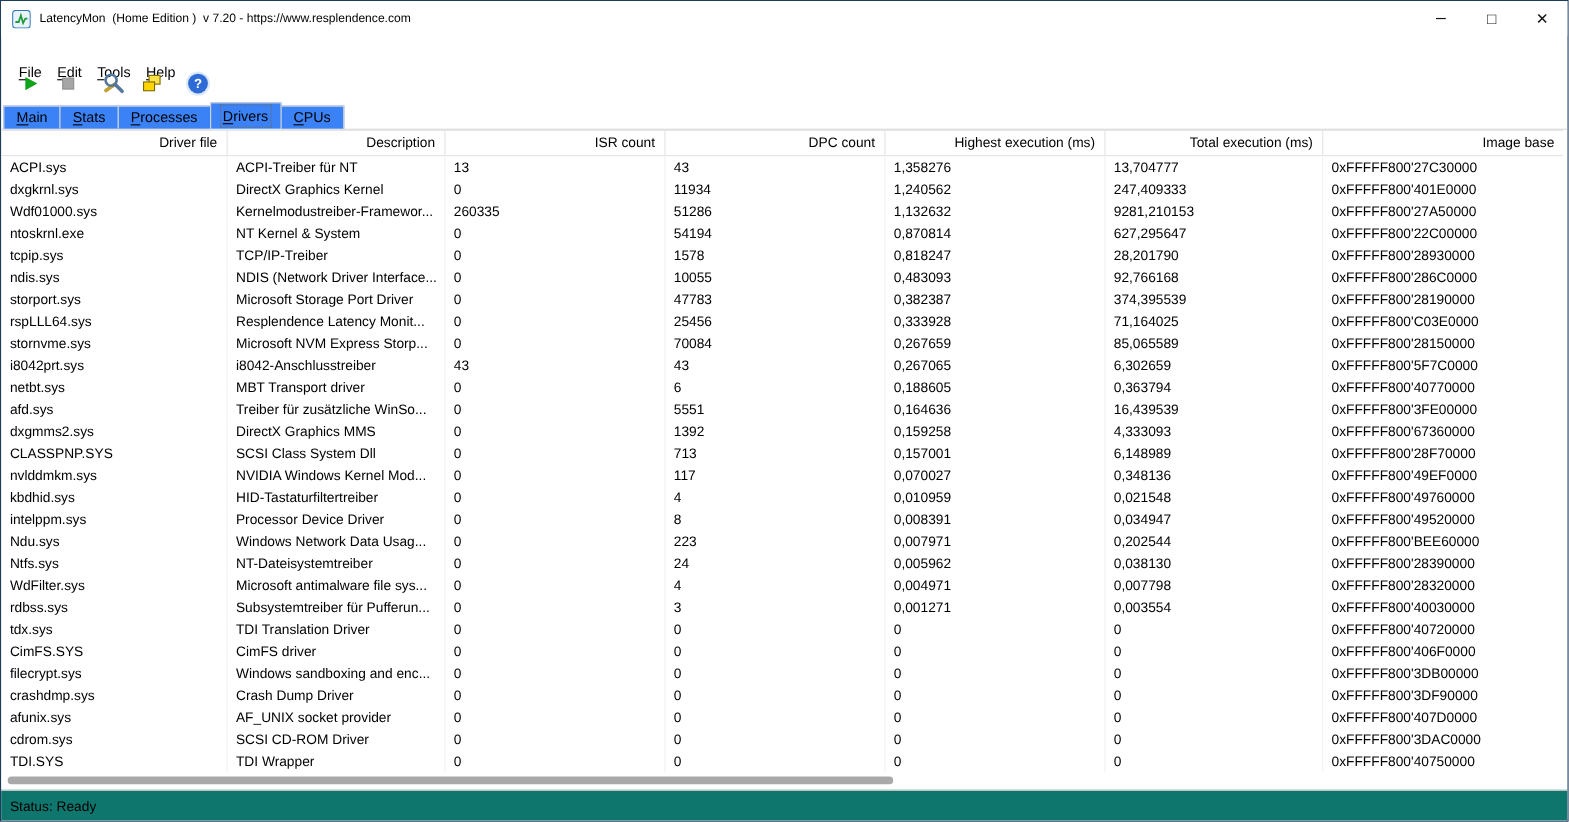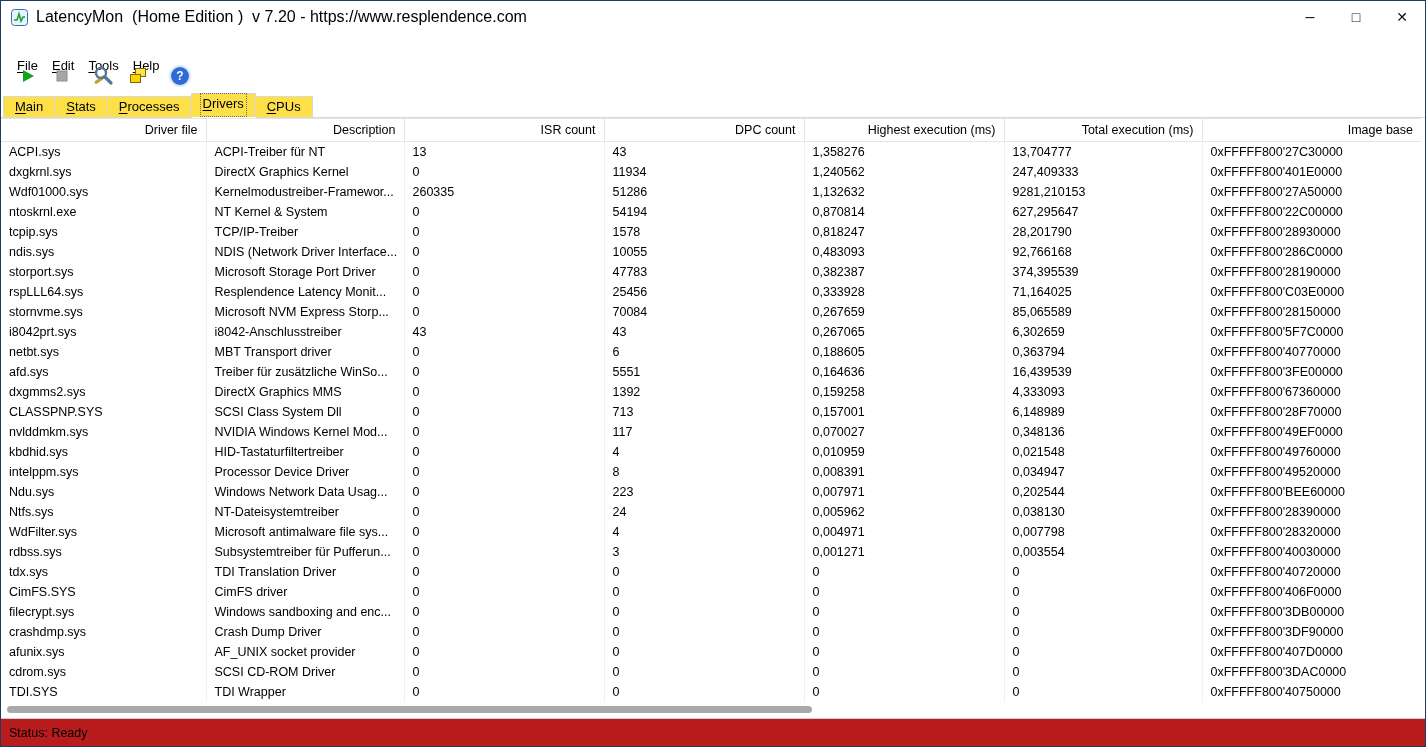--- a/index.html
+++ b/index.html
@@ -10,21 +10,21 @@
     font-size: 13px; color: #000;
     background: #fff;
     border: 1px solid #1e3c5a;
     display: flex; flex-direction: column;
     overflow: hidden;
   }
 
   
   .titlebar { height: 32px; flex: 0 0 auto; display: flex; align-items: center; padding-left: 10px; background: #fff; }
   .app-icon { width: 17px; height: 17px; flex: 0 0 auto; }
-  .title-text { margin-left: 8px; font-size: 16px; white-space: pre; }
+  .title-text { margin-left: 8px; font-size: 11px; white-space: pre; }
   .win-controls { margin-left: auto; display: flex; align-self: stretch; }
   .win-btn { width: 46px; display: flex; align-items: center; justify-content: center; font-size: 14px; color: #111; }
   .win-btn.min { font-size: 16px; }
 
   
   .menubar { height: 25px; flex: 0 0 auto; display: flex; align-items: center; padding-left: 9px; }
   .menu-item { padding: 3px 7px; font-size: 13px; margin-top: 40px; }
   u { text-underline-offset: 2px; text-decoration-thickness: 1px; }
 
   
@@ -32,39 +32,39 @@
   .tool-btn { width: 26px; height: 26px; display: flex; align-items: center; justify-content: center; }
   .mr8 { margin-right: 8px; } .mr16 { margin-right: 16px; }
   .help-circle { width: 18px; height: 18px; border-radius: 50%; background: #2e6bd6; color: #fff;
     font-weight: bold; font-size: 12px; display: flex; align-items: center; justify-content: center;
     box-shadow: 0 0 0 2px #dce9f8; }
 
   
   .tabstrip { height: 25px; flex: 0 0 auto; display: flex; align-items: flex-end; padding-left: 2px;
     border-bottom: 1px solid #d8d8d8; }
   .tab { height: 21px; padding: 2px 11px 3px; border: 1px solid #d8d8d8; border-bottom: none;
-    background: #fde047; margin-right: -1px; font-size: 13px; display: flex; }
+    background: #3b82f6; margin-right: -1px; font-size: 13px; display: flex; align-items: center; }
   .tab.active { height: 25px; margin-bottom: -1px; border-bottom: 1px solid #fff; position: relative; z-index: 2; }
   .tab.active .tab-label { outline: 1px dotted #6b6b6b; outline-offset: 2px; }
 
   
   .grid-area { flex: 1 1 auto; min-height: 0; overflow: hidden; }
   table { border-collapse: collapse; table-layout: fixed; width: 1420px; font-size: 12.5px; }
   th { font-weight: 400; text-align: right; height: 23px; padding: 0 8px;
     border-top: 1px solid #e4e4e4; border-bottom: 1px solid #e4e4e4; border-right: 1px solid #e4e4e4;
     white-space: nowrap; overflow: hidden; }
   th:last-child { border-right: none; }
   td { height: 20px; padding: 0 8px; border-right: 1px solid #f1f1f1; white-space: nowrap; overflow: hidden; }
   td:last-child { border-right: none; }
 
   
   .hscroll { height: 13px; margin: 1px 3px 2px; position: relative; flex: 0 0 auto; }
   .hscroll-thumb { position: absolute; left: 3px; top: 3px; width: 805px; height: 7px;
     border-radius: 3.5px; background: #a9a9a9; }
-  .statusbar { height: 28px; flex: 0 0 auto; border-top: 1px solid #cfcfcf; background: #b91c1c;
+  .statusbar { height: 28px; flex: 0 0 auto; border-top: 1px solid #cfcfcf; background: #0f766e;
     display: flex; align-items: center; padding-left: 8px; font-size: 12.5px; }
 </style>
 </head>
 <body>
 
 <div class="titlebar">
   <svg class="app-icon" viewBox="0 0 17 17">
     <rect x="0.5" y="0.5" width="16" height="16" rx="3" fill="#eaf3fb" stroke="#2e75b6"></rect>
     <polyline points="3,11 6,11 8,5 10,12 12,8 14,8" fill="none" stroke="#1f9d3a" stroke-width="1.6"></polyline>
   </svg>

